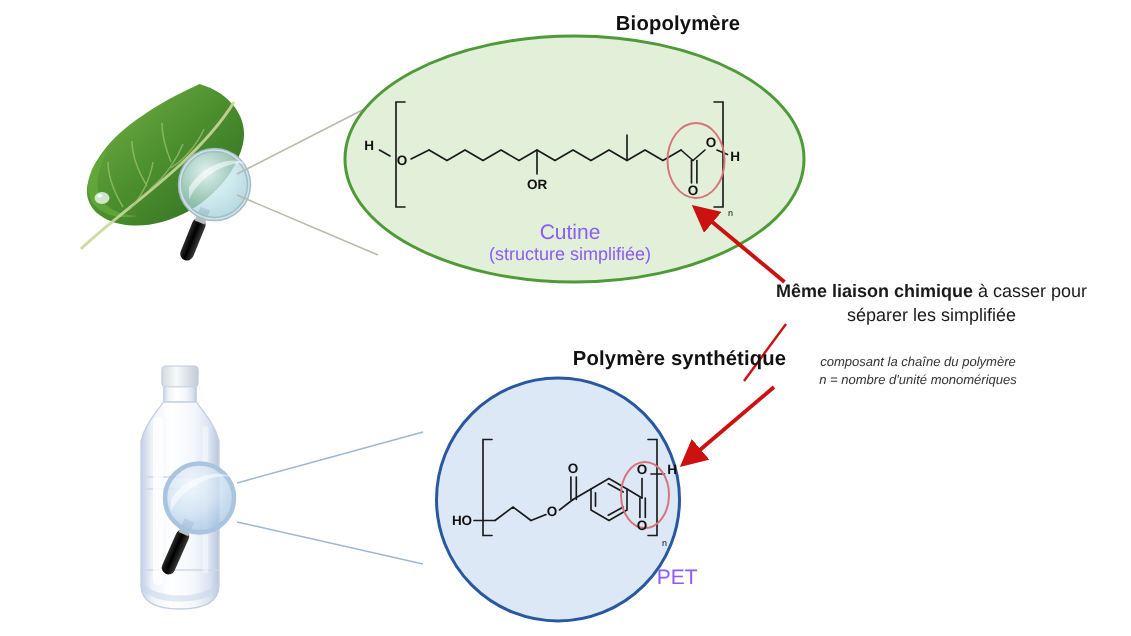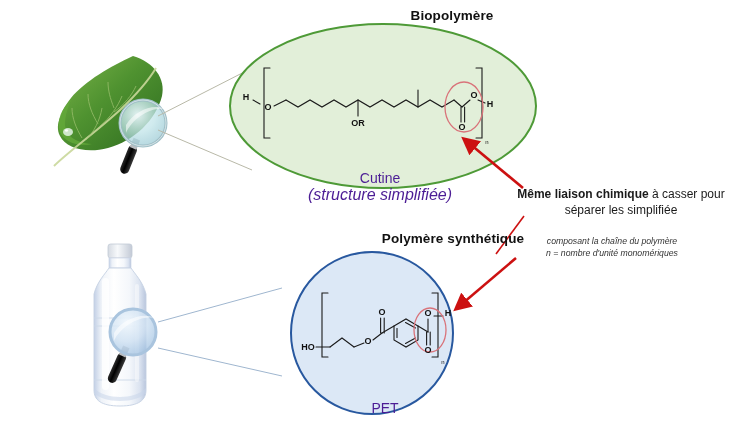--- a/index.html
+++ b/index.html
@@ -9,26 +9,26 @@
   .abs{position:absolute;}
 
   .title{font-weight:bold;font-size:13.5px;letter-spacing:.1px;color:#111;
          text-align:center;white-space:nowrap;}
 
   #bio-title{left:12px;top:8px;width:754px;}
   #syn-title{left:0;top:231px;width:754px;padding-left:32px;}
   #bio-title span{position:relative;left:63px;}
   #syn-title span{position:relative;left:44px;}
 
-  .struct-label{text-align:center;white-space:nowrap;color:#4c1d95;margin-top:24px;}
+  .struct-label{text-align:center;white-space:nowrap;color:#8b5cf6;}
   .lbl-main{font-size:14px;}
-  .lbl-sub{font-size:16px;font-style:italic;}
+  .lbl-sub{font-size:12px;}
 
   #cutine-label{left:300px;top:146px;width:160px;}
-  #pet-label{left:305px;top:376px;width:160px;font-size:14px;}
+  #pet-label{left:305px;top:376px;width:160px;font-size:14px;text-align:right;}
 
   .callout{font-size:12px;line-height:16px;color:#1a1a1a;text-align:center;}
   #callout-main{left:492px;top:186px;width:258px;}
   #callout-main b{font-weight:bold;}
   #callout-note{left:506px;top:236px;width:212px;font-style:italic;font-size:8.7px;
                 line-height:11.5px;text-align:center;color:#333;}
 
   svg{display:block;overflow:visible;}
   .chem-text{font-family:"Liberation Sans","DejaVu Sans",sans-serif;font-weight:bold;
              font-size:9px;fill:#111;}

